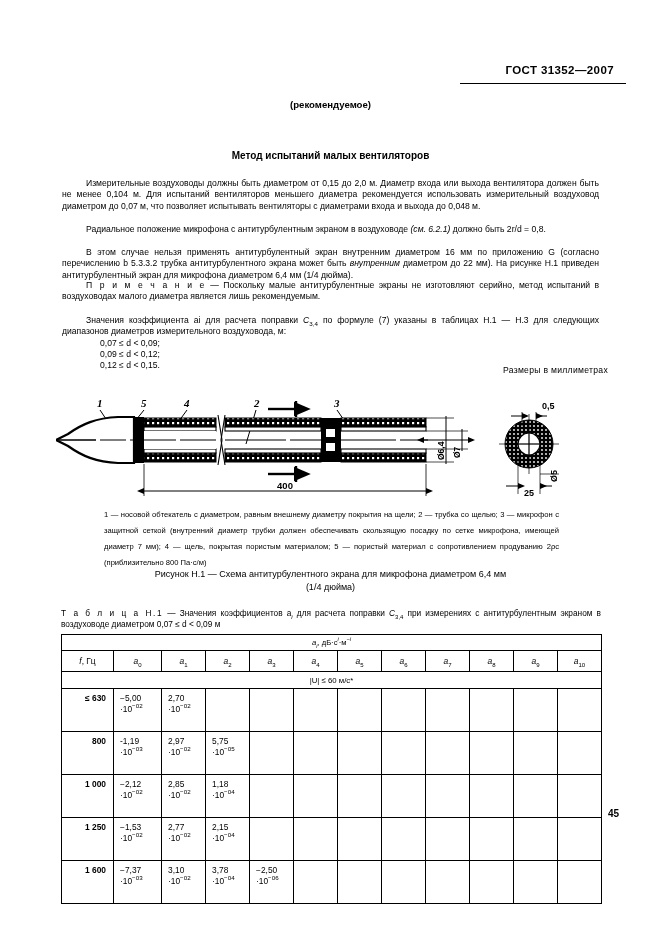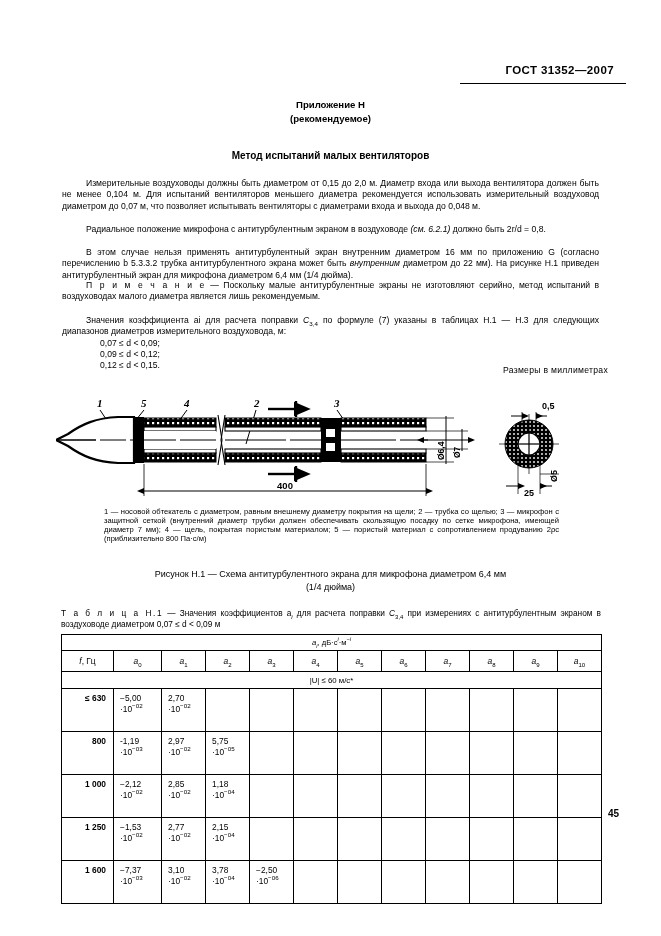--- a/index.html
+++ b/index.html
@@ -99,21 +99,21 @@
   }
   .figure-area svg { display: block; }
 
   
   .fig-legend {
     position: absolute;
     top: 507px;
     left: 104px;
     width: 455px;
     font-size: 7.6px;
-    line-height: 9px;
+    line-height: 16px;
     text-align: justify;
   }
   .fig-legend p { margin: 0; }
 
   .fig-caption {
     position: absolute;
     top: 568px;
     left: 0;
     width: 661px;
     text-align: center;
@@ -195,21 +195,20 @@
 </style>
 </head>
 <body>
 
 <div class="page">
 
   <div class="std-header">ГОСТ 31352—2007</div>
   <div class="header-rule"></div>
 
   <div class="appendix-title">
-    <div>Приложение Н</div>
     <div class="sub">(рекомендуемое)</div>
   </div>
 
   <div class="method-title">Метод испытаний малых вентиляторов</div>
 
   <div class="body-text" style="top:178px;">
     <p>Измерительные воздуховоды должны быть диаметром от 0,15 до 2,0 м.  Диаметр входа или выхода вентилятора должен быть не менее 0,104 м. Для испытаний вентиляторов меньшего диаметра рекомендуется использовать измерительный воздуховод диаметром до 0,07 м, что позволяет испытывать вентиляторы с диаметрами входа и выхода до 0,048 м.</p>
   </div>
 
   <div class="body-text" style="top:224px;">

